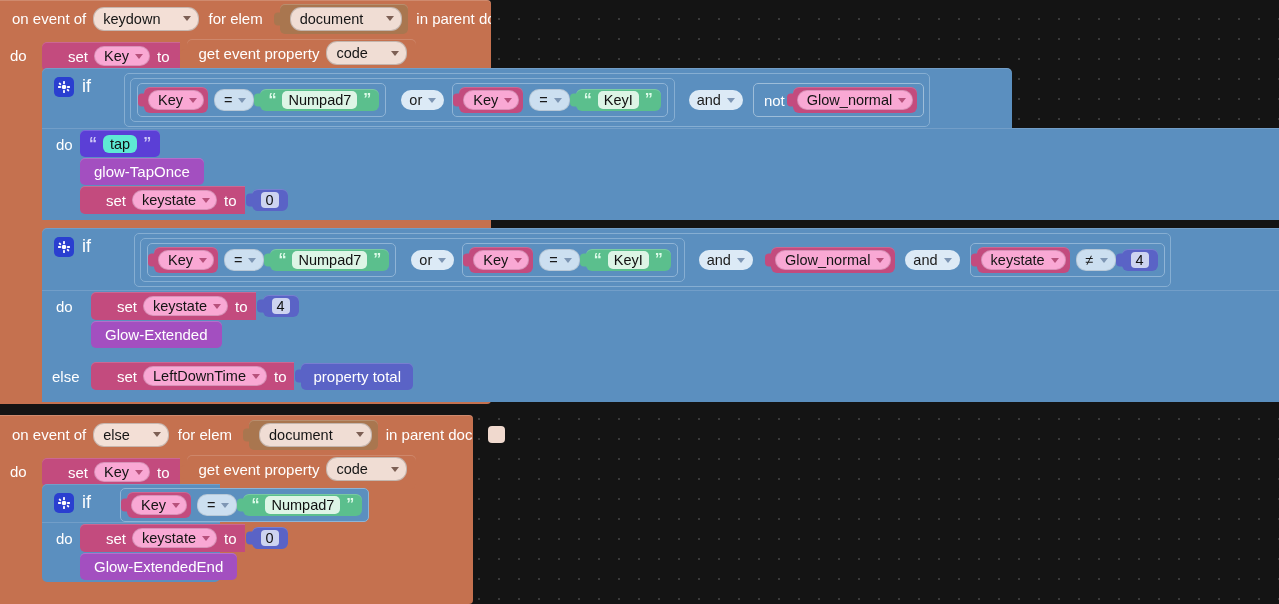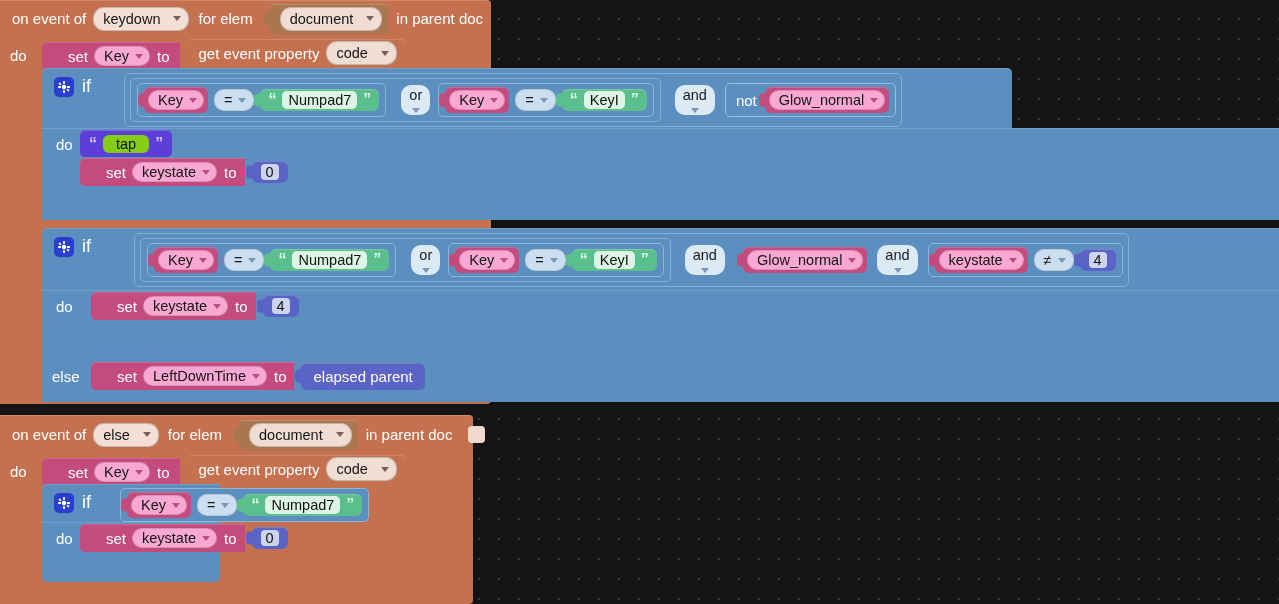--- a/index.html
+++ b/index.html
@@ -33,21 +33,21 @@
     color: #ffffff; font-size: 15px; white-space: nowrap;
   }
   .event-header .lbl { margin-right: 7px; }
   .do-label {
     color: #ffffff; font-size: 15px;
     padding: 7px 9px 0 12px; width: 42px; box-sizing: border-box;
   }
 
   
   .field {
-    display: inline-flex; align-items: center; gap: 12px;
+    display: inline-flex; align-items: center; gap: 22px;
     background: #f3dfd6; color: #151515;
     border-radius: 11px; padding: 2px 7px 2px 9px;
     font-size: 14.5px; line-height: 18px; white-space: nowrap;
     border: 1px solid rgba(0,0,0,.18);
   }
   .field.plain { background: #f0ddd4; }
   .caret {
     width: 0; height: 0; border-left: 4px solid transparent;
     border-right: 4px solid transparent; border-top: 5px solid #8a6a5e;
     display: inline-block; margin-left: 1px;
@@ -132,21 +132,21 @@
   }
   .op-pill {
     background: #ccdff0; color: #1a1a1a; border-radius: 10px;
     padding: 2px 7px 2px 9px; font-size: 14.5px;
     display: inline-flex; align-items: center; gap: 5px;
     border: 1px solid rgba(0,0,0,.10);
   }
   .op-plain {
     background: #dceaf6; color: #1a1a1a; border-radius: 10px;
     padding: 2px 8px; font-size: 14.5px;
-    display: inline-flex; align-items: center; gap: 5px; flex-direction: column;
+    display: inline-flex; align-items: center; gap: 5px;
   }
   .not-block {
     background: #5b8fbf; border: 1px solid #9dbdd9; border-radius: 5px;
     display: inline-flex; align-items: center; padding: 3px 6px 3px 10px;
     color: #fff; font-size: 15px; gap: 8px;
   }
   
   .var-get {
     background: #c34b7e; border-radius: 6px; padding: 3px 4px 3px 4px;
     display: inline-flex; align-items: center; position: relative;
@@ -203,21 +203,21 @@
     content: ""; position: absolute; left: -6px; top: 50%;
     transform: translateY(-50%); width: 8px; height: 13px;
     border-radius: 4px 0 0 4px; background: #5a63c6;
   }
   
   .tap-block {
     background: #5b3fd6; border-radius: 5px; height: 27px;
     display: inline-flex; align-items: center; gap: 6px; padding: 0 9px;
     box-shadow: inset 0 1px 0 rgba(255,255,255,.2);
   }
-  .tap-val { background: #84cc16; color: #111; border-radius: 6px; padding: 1px 13px; font-size: 14.5px; }
+  .tap-val { background: #5eead4; color: #111; border-radius: 6px; padding: 1px 7px; font-size: 14.5px; }
 
   .stack { display: flex; flex-direction: column; align-items: flex-start; }
 </style>
 </head>
 <body>
 
 <div id="canvas">
 
   <div class="blk" style="left:64px; top:-10px;">
     <div class="gear" style="width:18px;height:18px;background:#4a55d8;">
@@ -353,20 +353,21 @@
     </span>
   </div>
 
   <div class="blk if-do-label" style="left:42px; top:130px;">do</div>
   <div class="blk stack" style="left:80px; top:130px;">
     <div class="tap-block">
       <span class="quote" style="color:#cfc8f7;">“</span>
       <span class="tap-val">tap</span>
       <span class="quote" style="color:#cfc8f7;">”</span>
     </div>
+    <div class="proc-block" style="margin-top:1px;">glow-TapOnce</div>
     <div class="row" style="margin-top:1px;">
       <div class="set-block" style="border-radius:5px 0 0 5px;">
         <span class="txt">set</span>
         <span class="var-field">
           <span>keystate</span>
             <i class="caret pinkv"></i>
         </span>
         <span class="txt" style="margin:0 8px 0 7px;">to</span>
       </div>
       <div class="num-block" style="margin-left:7px;">
@@ -475,33 +476,34 @@
         <span class="var-field">
           <span>keystate</span>
             <i class="caret pinkv"></i>
         </span>
         <span class="txt" style="margin:0 8px 0 7px;">to</span>
       </div>
       <div class="num-block" style="margin-left:7px;">
         <span class="num-val">4</span>
       </div>
     </div>
+    <div class="proc-block" style="margin-top:1px;">Glow-Extended</div>
   </div>
 
   <div class="blk if-else-label" style="left:42px; top:362px;">else</div>
   <div class="blk row" style="left:91px; top:362px;">
     <div class="set-block" style="border-radius:5px 0 0 5px;">
       <span class="txt">set</span>
       <span class="var-field">
         <span>LeftDownTime</span>
           <i class="caret pinkv"></i>
       </span>
       <span class="txt" style="margin:0 8px 0 7px;">to</span>
     </div>
-    <div class="elapsed-block" style="margin-left:7px;">elapsed parent</div>
+    <div class="elapsed-block" style="margin-left:7px;">property total</div>
   </div>
 
   <div class="blk event-block" style="left:0px; top:415px; width:473px; height:189px; border-radius:0 4px 4px 0;"></div>
 
   <div class="blk event-header" style="left:0px; top:416px; height:37px;">
     <span class="lbl">on event of</span>
     <span class="field">
       <span>else</span>
         <i class="caret dark"></i>
     </span>
@@ -582,15 +584,16 @@
         <span class="var-field">
           <span>keystate</span>
             <i class="caret pinkv"></i>
         </span>
         <span class="txt" style="margin:0 8px 0 7px;">to</span>
       </div>
       <div class="num-block" style="margin-left:7px;">
         <span class="num-val">0</span>
       </div>
     </div>
+    <div class="proc-block" style="margin-top:1px;">Glow-ExtendedEnd</div>
   </div>
 
 </div>
 
 </body></html>

